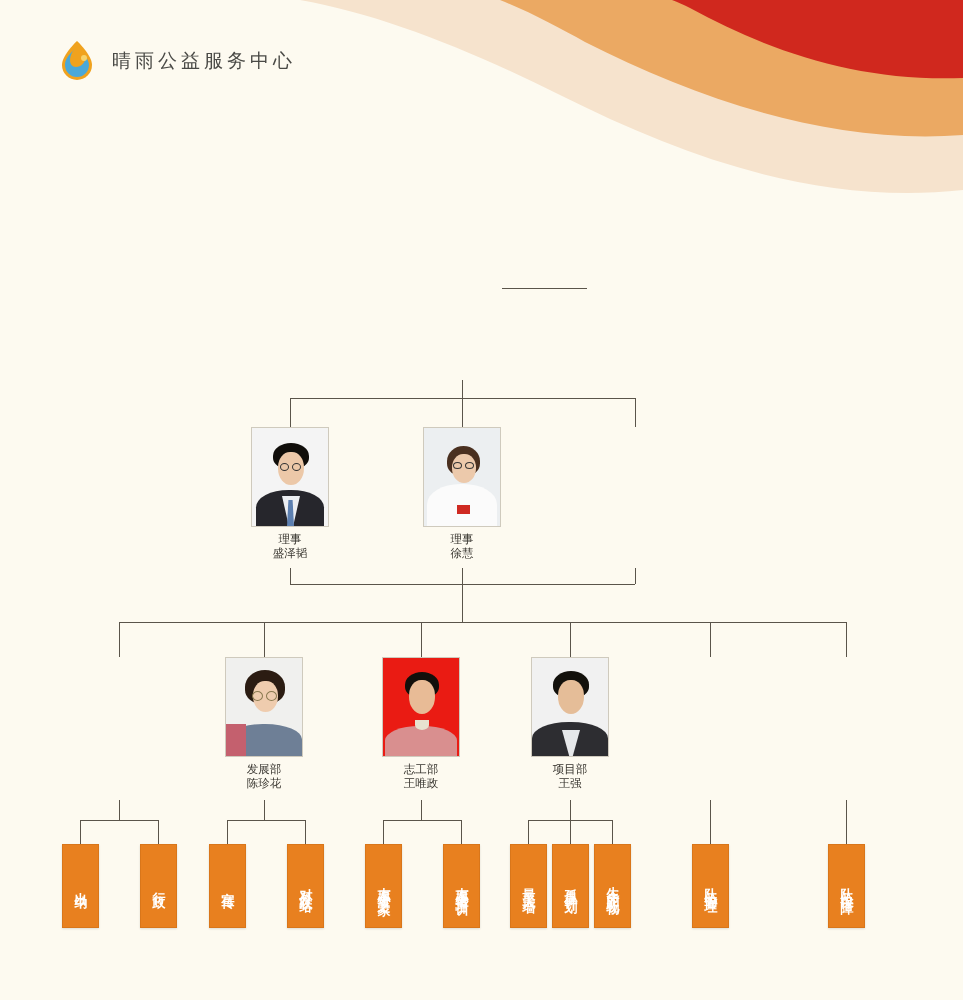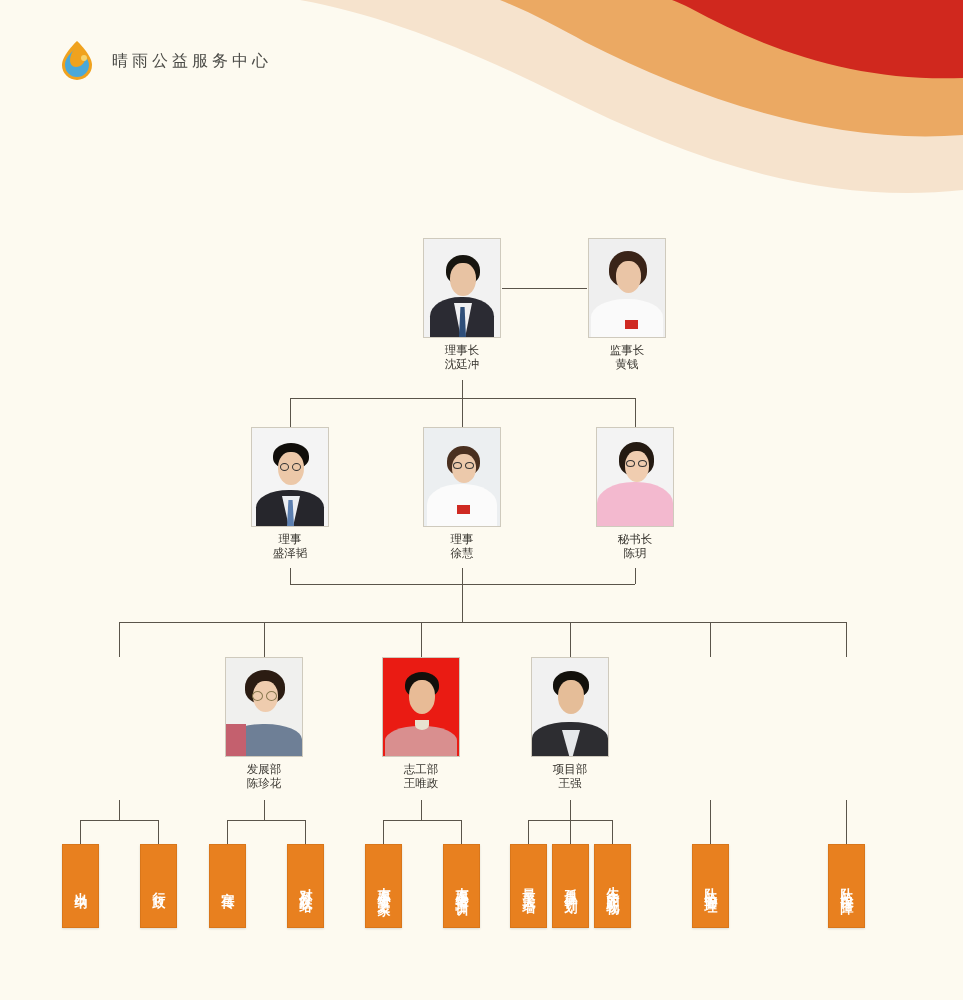--- a/index.html
+++ b/index.html
@@ -18,21 +18,21 @@
   .deco svg { display: block; }
 
   
   .logo-row {
     position: absolute; left: 54px; top: 38px;
     display: flex; align-items: center; gap: 12px;
   }
   .logo-mark { width: 46px; height: 46px; position: relative; }
   .brand-text {
     font-family: Liberation Serif, serif;
-    font-size: 16px; letter-spacing: 4px; color: #4a4a46; font-weight: 500;
+    font-size: 19px; letter-spacing: 4px; color: #4a4a46; font-weight: 500;
   }
   .chart-title {
     position: absolute; left: 0; right: 0; top: 108px;
     text-align: center;
     font-family: "DejaVu Sans", sans-serif;
     font-size: 31px; font-weight: bold; letter-spacing: 2px;
     color: #d42b1c;
     text-shadow: 1px 1px 0 rgba(255,255,255,.5);
   }
 
@@ -105,52 +105,21 @@
         <circle cx="30" cy="20" r="3" fill="#f7d26a"></circle>
       </svg>
     </div>
     <div class="brand-text">晴雨公益服务中心</div>
   </div>
 
 
   <div class="canvas">
 
 
-    <div class="node" style="left:422px; top:238px; width:80px;">
-      <div class="photo">
-        <div class="pp">
-          <div class="bg" style="background:#f2f2f2"></div>
-          <div class="body" style="left:6px; right:6px; height:40px; background:#2b2b33;"></div>
-          <div class="shirt" style="left:30px; width:18px; height:34px; background:#f0f0f2; clip-path:polygon(0 0,100% 0,62% 100%,38% 100%);"></div>
-          <div class="tie" style="left:35px; height:30px; background:#2f4f7a; clip-path:polygon(20% 0,80% 0,100% 100%,0 100%);"></div>
-          <div class="hair" style="left:22px; top:16px; width:34px; height:30px; background:#17150f;"></div>
-          <div class="face" style="left:26px; top:24px; width:26px; height:33px; background:#e8c3a3;"></div>
-        </div>
-      </div>
-      <div class="label">
-        <span>理事长</span>
-        <span class="nm">沈廷冲</span>
-      </div>
-    </div>
-
-    <div class="node" style="left:587px; top:238px; width:80px;">
-      <div class="photo">
-        <div class="pp">
-          <div class="bg" style="background:#efefef"></div>
-          <div class="body" style="left:2px; right:2px; height:38px; background:#fafafa;"></div>
-          <div class="hair" style="left:20px; top:12px; width:38px; height:36px; background:#3a2418;"></div>
-          <div class="face" style="left:27px; top:22px; width:25px; height:32px; background:#eac5a6;"></div>
-          <div class="badge" style="left:36px; bottom:8px;"></div>
-        </div>
-      </div>
-      <div class="label">
-        <span>监事长</span>
-        <span class="nm">黄钱</span>
-      </div>
-    </div>
+
 
     <div class="ln h" style="left:502px; top:288px; width:85px;"></div>
 
     <div class="ln v" style="left:462px; top:380px; height:47px;"></div>
     <div class="ln h" style="left:290px; top:398px; width:345px;"></div>
     <div class="ln v" style="left:290px; top:398px; height:29px;"></div>
     <div class="ln v" style="left:462px; top:398px; height:29px;"></div>
     <div class="ln v" style="left:635px; top:398px; height:29px;"></div>
 
     <div class="node" style="left:250px; top:427px; width:80px;">
@@ -183,36 +152,20 @@
           <div class="glass" style="left:41px; top:34px; width:9px; height:7px;"></div>
           <div class="badge" style="left:33px; bottom:12px;"></div>
         </div>
       </div>
       <div class="label">
         <span>理事</span>
         <span class="nm">徐慧</span>
       </div>
     </div>
 
-    <div class="node" style="left:595px; top:427px; width:80px;">
-      <div class="photo">
-        <div class="pp">
-          <div class="bg" style="background:#f3f3f3"></div>
-          <div class="body" style="left:0px; right:0px; height:44px; background:#f3b9cf;"></div>
-          <div class="hair" style="left:22px; top:14px; width:35px; height:34px; background:#241a12;"></div>
-          <div class="face" style="left:28px; top:23px; width:24px; height:31px; background:#f0cdb0;"></div>
-          <div class="glass" style="left:29px; top:32px; width:9px; height:7px;"></div>
-          <div class="glass" style="left:41px; top:32px; width:9px; height:7px;"></div>
-        </div>
-      </div>
-      <div class="label">
-        <span>秘书长</span>
-        <span class="nm">陈玥</span>
-      </div>
-    </div>
 
     <div class="ln v" style="left:290px; top:568px; height:16px;"></div>
     <div class="ln v" style="left:462px; top:568px; height:54px;"></div>
     <div class="ln v" style="left:635px; top:568px; height:16px;"></div>
     <div class="ln h" style="left:290px; top:584px; width:345px;"></div>
 
     <div class="ln h" style="left:119px; top:622px; width:727px;"></div>
     <div class="ln v" style="left:119px; top:622px; height:35px;"></div>
     <div class="ln v" style="left:264px; top:622px; height:35px;"></div>
     <div class="ln v" style="left:421px; top:622px; height:35px;"></div>

